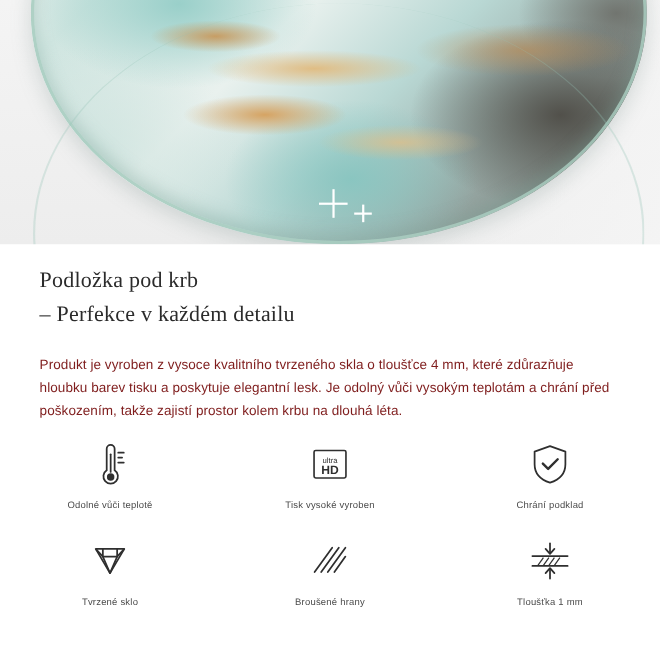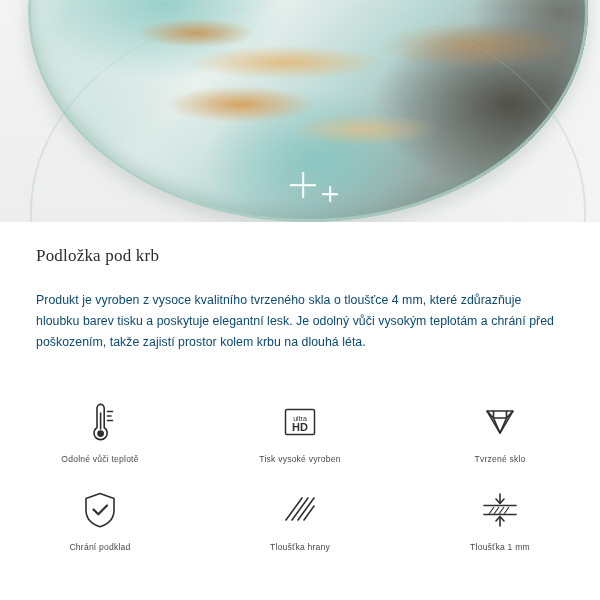--- a/index.html
+++ b/index.html
@@ -106,33 +106,33 @@
   
   .content {
     position: absolute;
     left: 0; top: 222px;
     width: 600px;
   }
   .headline {
     margin: 0 36px;
     padding-top: 18px;
     font-family: "Liberation Serif", serif;
-    font-size: 17px;
+    font-size: 20px;
     line-height: 31px;
     color: #2b2b2b;
     font-weight: 400;
     letter-spacing: 0.2px;
   }
   .headline .line2 { display: block; }
   .paragraph {
     margin: 19px 36px 0 36px;
     width: 530px;
     font-size: 12.3px;
     line-height: 21px;
-    color: #0c4a6e;
+    color: #7f1d1d;
     letter-spacing: 0.05px;
   }
 
   
   .features {
     position: absolute;
     left: 0; top: 392px;
     width: 600px;
     display: grid;
     grid-template-columns: repeat(3, 1fr);
@@ -173,20 +173,21 @@
       <div class="disc-rim"></div>
     </div>
     <div class="disc-edge"></div>
     <span class="sparkle s1"></span>
     <span class="sparkle s2"></span>
   </div>
 
   <div class="content">
     <h1 class="headline">
       <span>Podložka pod krb</span>
+      <span class="line2">– Perfekce v každém detailu</span>
     </h1>
     <p class="paragraph">Produkt je vyroben z vysoce kvalitního tvrzeného skla o tloušťce 4 mm, které zdůrazňuje hloubku barev tisku a poskytuje elegantní lesk. Je odolný vůči vysokým teplotám a chrání před poškozením, takže zajistí prostor kolem krbu na dlouhá léta.</p>
   </div>
 
   <div class="features">
 
     <div class="feature">
       <span class="glyph">
         <svg width="34" height="42" viewBox="0 0 34 42">
           <g fill="none" stroke="#2f2f2f" stroke-width="1.6" stroke-linecap="round">
@@ -208,54 +209,54 @@
           <rect x="5.5" y="7.5" width="29" height="25" rx="1.5" fill="none" stroke="#2f2f2f" stroke-width="1.5"></rect>
           <text x="20" y="18.5" font-family="Liberation Sans, sans-serif" font-size="7" fill="#2f2f2f" text-anchor="middle">ultra</text>
           <text x="20" y="28.5" font-family="Liberation Sans, sans-serif" font-size="11" font-weight="bold" fill="#2f2f2f" text-anchor="middle">HD</text>
         </svg>
       </span>
       <span class="caption">Tisk vysoké vyroben</span>
     </div>
 
     <div class="feature">
       <span class="glyph">
+        <svg width="40" height="42" viewBox="0 0 40 42">
+          <path d="M20 4.5 L34 9.5 V21 c0 9-6.2 14.3-14 16.8C12.2 35.3 6 30 6 21 V9.5 Z" fill="none" stroke="#2f2f2f" stroke-width="1.6" stroke-linejoin="round"></path>
+          <path d="M13.5 20.5 l4.8 4.8 L27 16.5" fill="none" stroke="#2f2f2f" stroke-width="2.2" stroke-linecap="round" stroke-linejoin="round"></path>
+        </svg>
+      </span>
+      <span class="caption">Chrání podklad</span>
+    </div>
+
+    <div class="feature">
+      <span class="glyph">
         <svg width="42" height="38" viewBox="0 0 42 38">
           <g fill="none" stroke="#2f2f2f" stroke-width="1.6" stroke-linejoin="round">
             <path d="M8 8 H34 L21 30 Z"></path>
             <path d="M8 8 L14.5 15 H27.5 L34 8"></path>
             <path d="M14.5 15 L21 30 L27.5 15"></path>
             <path d="M14.5 8 L14.5 15 M27.5 8 L27.5 15"></path>
           </g>
         </svg>
       </span>
       <span class="caption">Tvrzené sklo</span>
     </div>
 
     <div class="feature">
       <span class="glyph">
-        <svg width="40" height="42" viewBox="0 0 40 42">
-          <path d="M20 4.5 L34 9.5 V21 c0 9-6.2 14.3-14 16.8C12.2 35.3 6 30 6 21 V9.5 Z" fill="none" stroke="#2f2f2f" stroke-width="1.6" stroke-linejoin="round"></path>
-          <path d="M13.5 20.5 l4.8 4.8 L27 16.5" fill="none" stroke="#2f2f2f" stroke-width="2.2" stroke-linecap="round" stroke-linejoin="round"></path>
-        </svg>
-      </span>
-      <span class="caption">Chrání podklad</span>
-    </div>
-
-    <div class="feature">
-      <span class="glyph">
         <svg width="40" height="36" viewBox="0 0 40 36">
           <g fill="none" stroke="#2f2f2f" stroke-width="1.6" stroke-linecap="round">
             <path d="M6 28 L22 6"></path>
             <path d="M12 28 L28 6"></path>
             <path d="M18 28 L34 6"></path>
             <path d="M24 28 L34 14"></path>
           </g>
         </svg>
       </span>
-      <span class="caption">Tloušťka hrany</span>
+      <span class="caption">Broušené hrany</span>
     </div>
 
     <div class="feature">
       <span class="glyph">
         <svg width="44" height="40" viewBox="0 0 44 40">
           <g stroke="#2f2f2f" stroke-width="1.6" fill="none" stroke-linecap="round">
             <line x1="22" y1="4" x2="22" y2="12"></line>
             <path d="M18 9 L22 13.5 L26 9" stroke-linejoin="round"></path>
             <line x1="22" y1="36" x2="22" y2="28"></line>
             <path d="M18 31 L22 26.5 L26 31" stroke-linejoin="round"></path>

